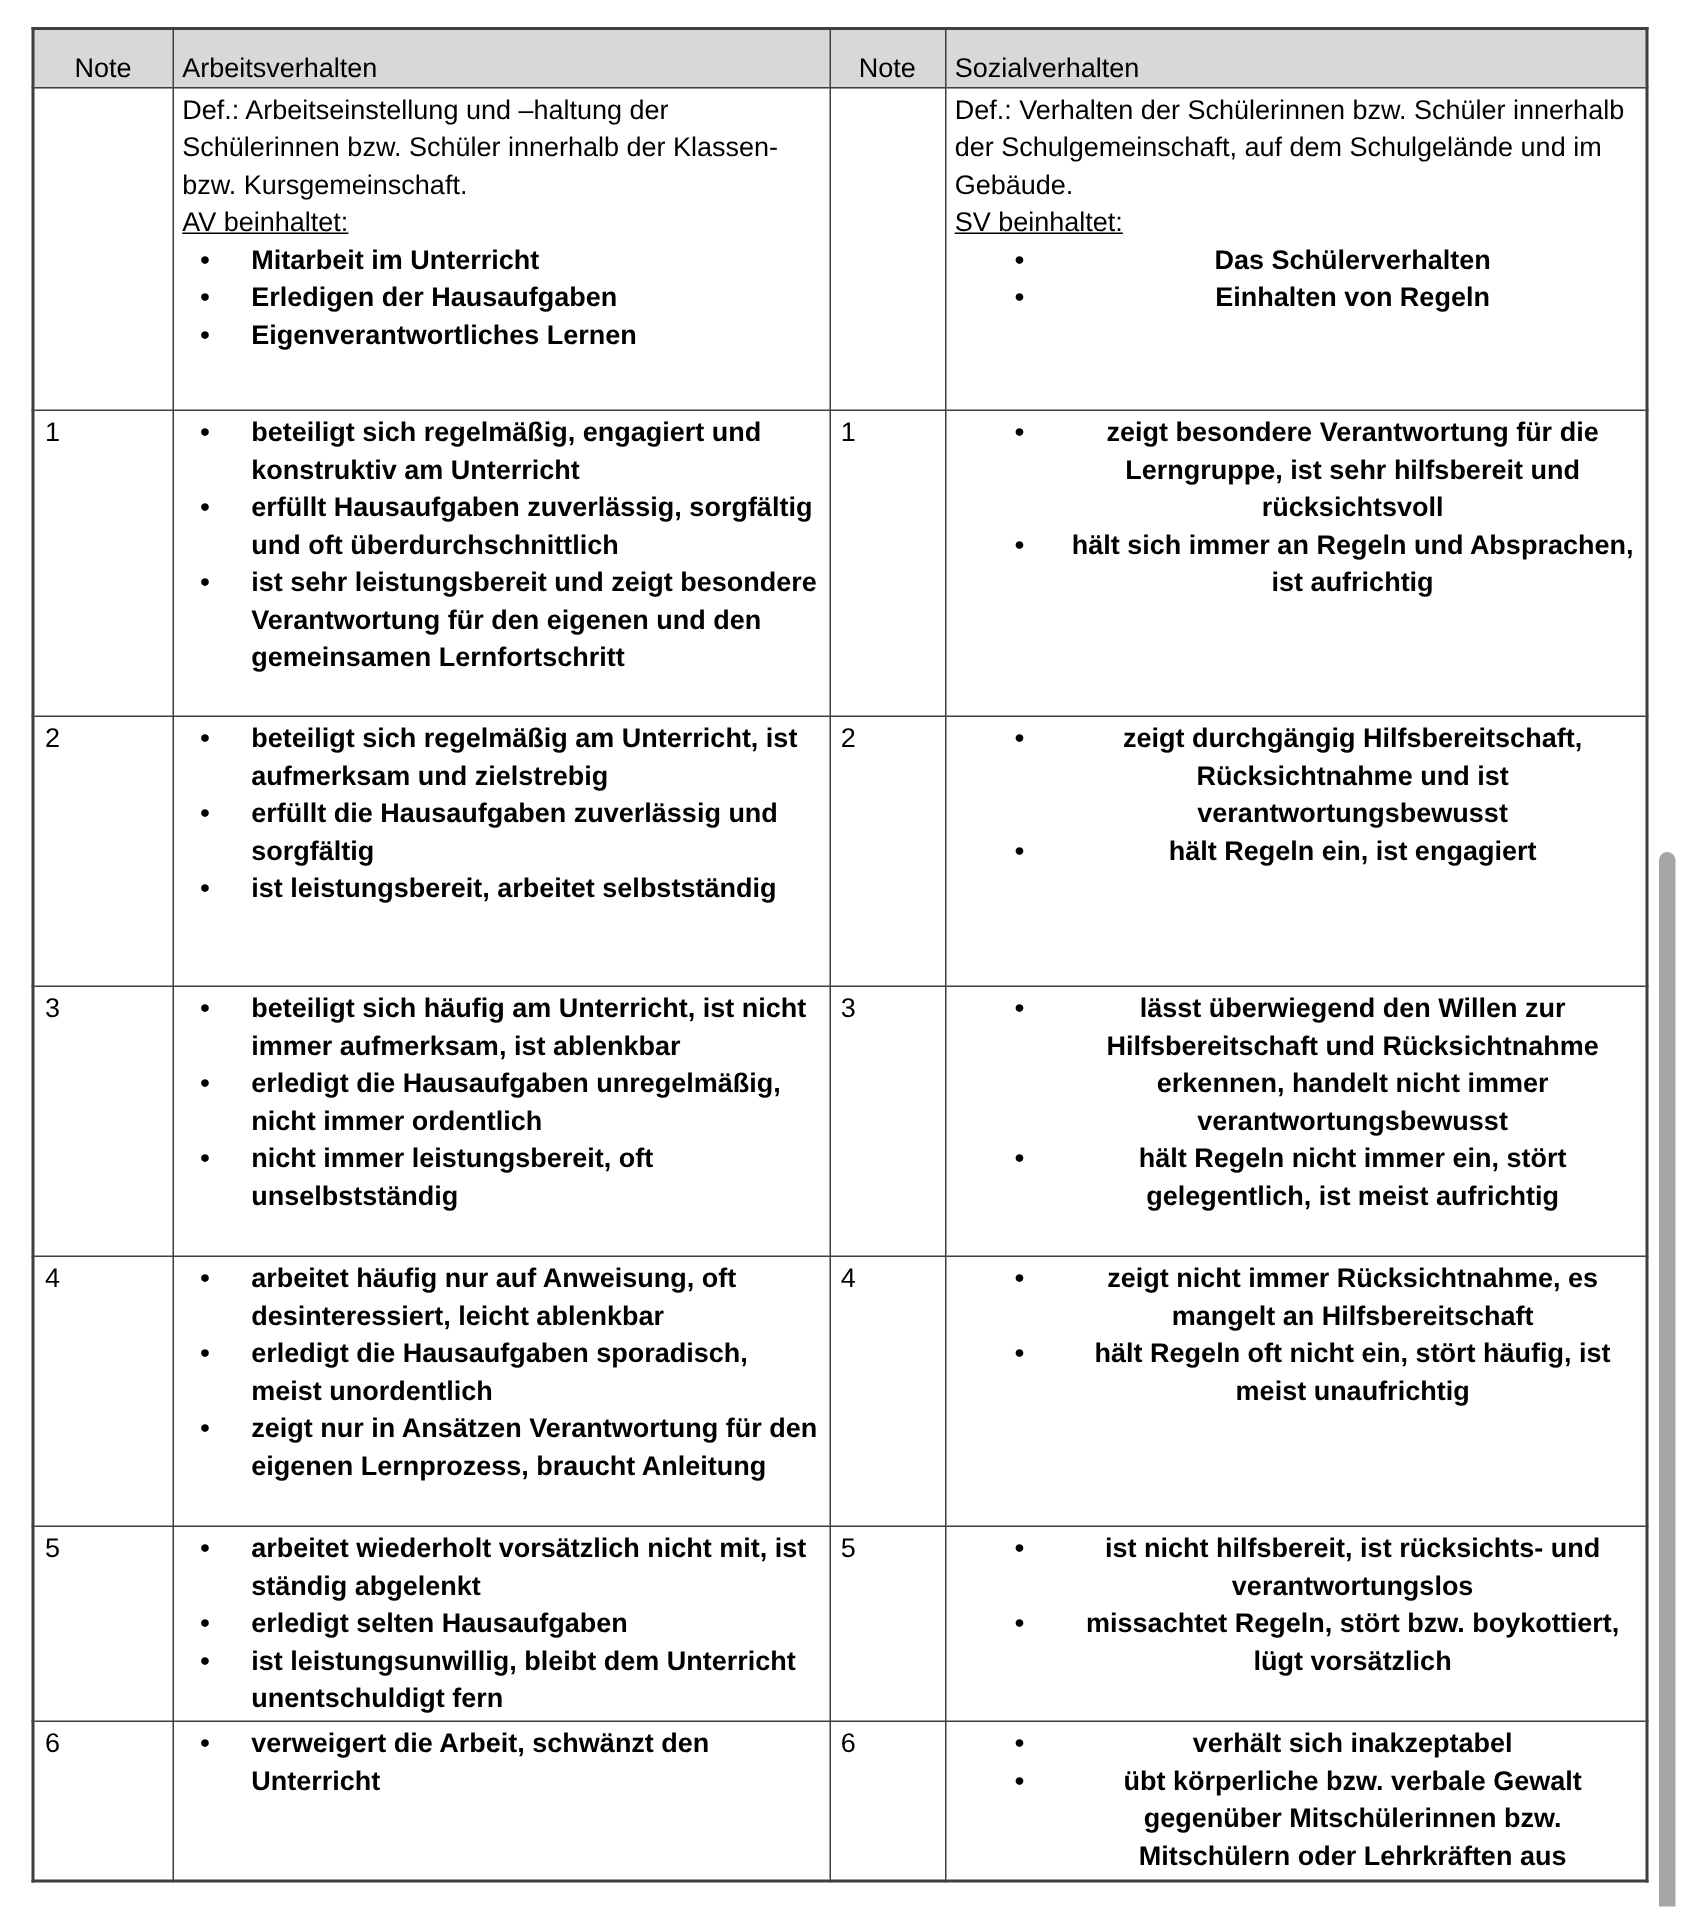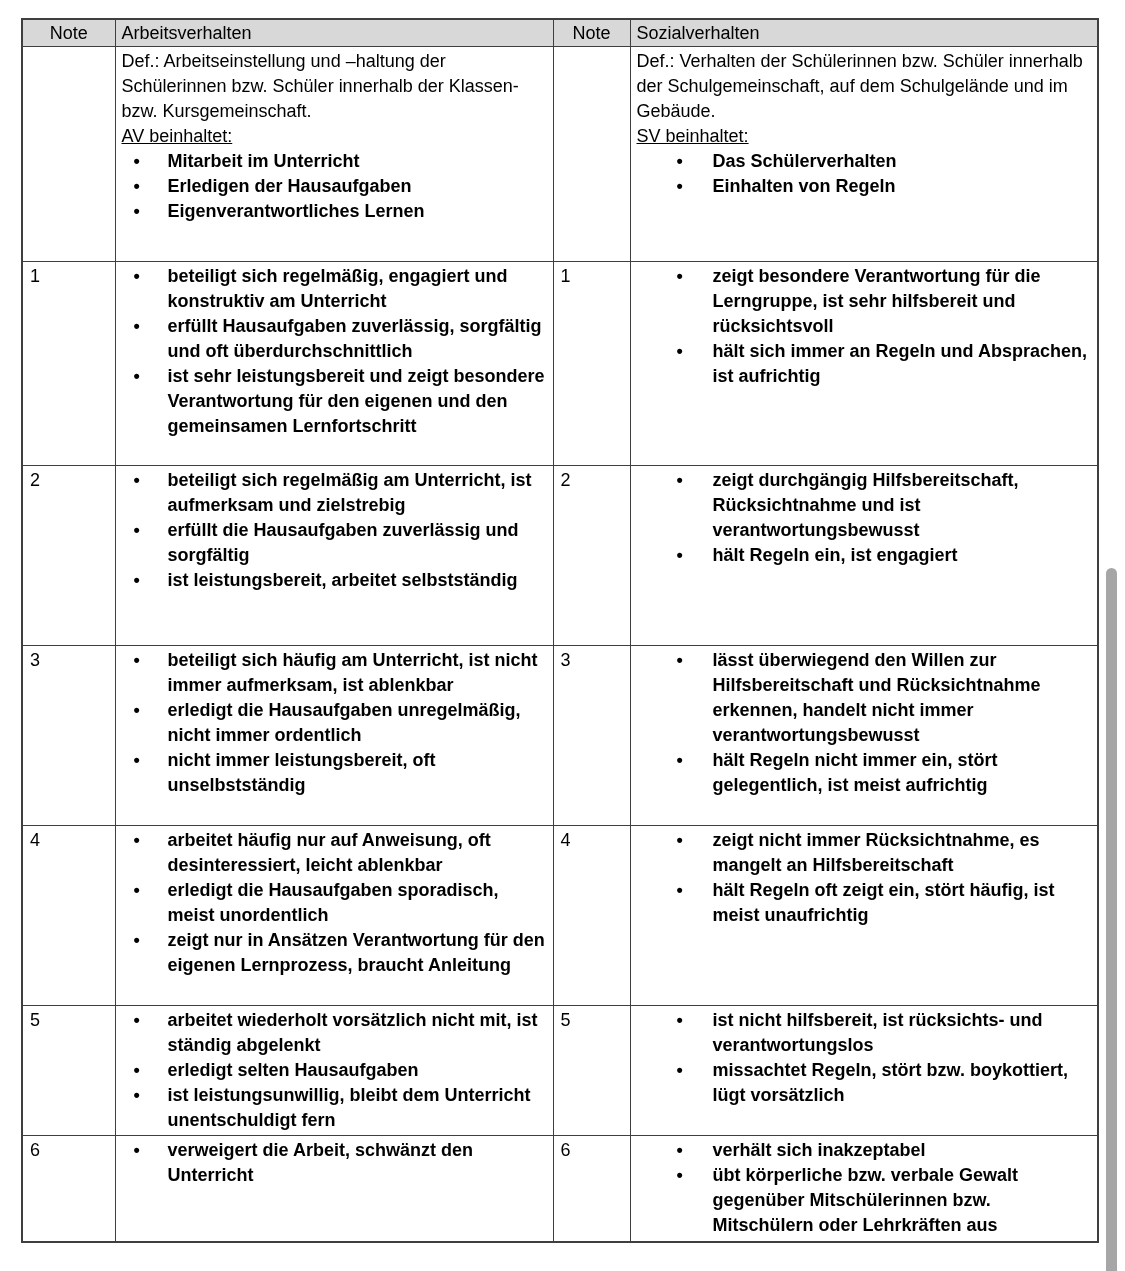--- a/index.html
+++ b/index.html
@@ -13,35 +13,35 @@
     position:absolute;left:21px;top:18px;width:1076px;
     border-collapse:collapse;table-layout:fixed;
     border:2px solid var(--border,#3f3f3f);
   }
   .doc-table td{
     border:1px solid var(--border,#3f3f3f);
     vertical-align:top;padding:2px 6px;line-height:25px;
   }
   tr.hdr td, tr.sub td{
     background:var(--header_bg,#d8d8d8);
-    padding-top:0;padding-bottom:0;line-height:26px;
+    padding-top:12px;padding-bottom:0;line-height:26px;
   }
   tr.hdr{height:27px;} tr.sub{height:26px;}
   tr.def{height:215px;}
   tr.r1{height:204px;} tr.r2,tr.r3,tr.r4{height:180px;}
   tr.r5{height:125px;} tr.r6{height:106px;}
   td.note-hd{text-align:center;padding-left:0;padding-right:0;}
   td.note-cell{padding:2px 0 0 7px;}
   .def-text{margin:0;}
   .includes{ text-decoration:underline; }
   ul.blist{margin:0;padding:0;list-style:none;font-weight:bold;}
   ul.blist li{position:relative;}
   ul.av-list li{padding-left:46px;}
   ul.av-list li::before{content:"\2022";position:absolute;left:12px;}
-  ul.sv-list li{padding-left:76px;}
+  ul.sv-list li{padding-left:76px;text-align:center;}
   ul.sv-list li::before{content:"\2022";position:absolute;left:40px;}
   .scroll-thumb{
     position:absolute;left:1106px;top:568px;width:11px;height:720px;
     background:var(--scrollbar,#a6a6a6);border-radius:6px;
   }
 </style>
 </head>
 <body>
 
 <table class="doc-table">
@@ -143,21 +143,21 @@
       <ul class="blist av-list">
         <li>arbeitet häufig nur auf Anweisung, oft desinteressiert, leicht ablenkbar</li>
         <li>erledigt die Hausaufgaben sporadisch, meist unordentlich</li>
         <li>zeigt nur in Ansätzen Verantwortung für den eigenen Lernprozess, braucht Anleitung</li>
       </ul>
     </td>
     <td class="note-cell">4</td>
     <td>
       <ul class="blist sv-list">
         <li>zeigt nicht immer Rücksichtnahme, es mangelt an Hilfsbereitschaft</li>
-        <li>hält Regeln oft zeigt ein, stört häufig, ist meist unaufrichtig</li>
+        <li>hält Regeln oft nicht ein, stört häufig, ist meist unaufrichtig</li>
       </ul>
     </td>
   </tr>
 
   <tr class="r5">
     <td class="note-cell">5</td>
     <td>
       <ul class="blist av-list">
         <li>arbeitet wiederholt vorsätzlich nicht mit, ist ständig abgelenkt</li>
         <li>erledigt selten Hausaufgaben</li>

